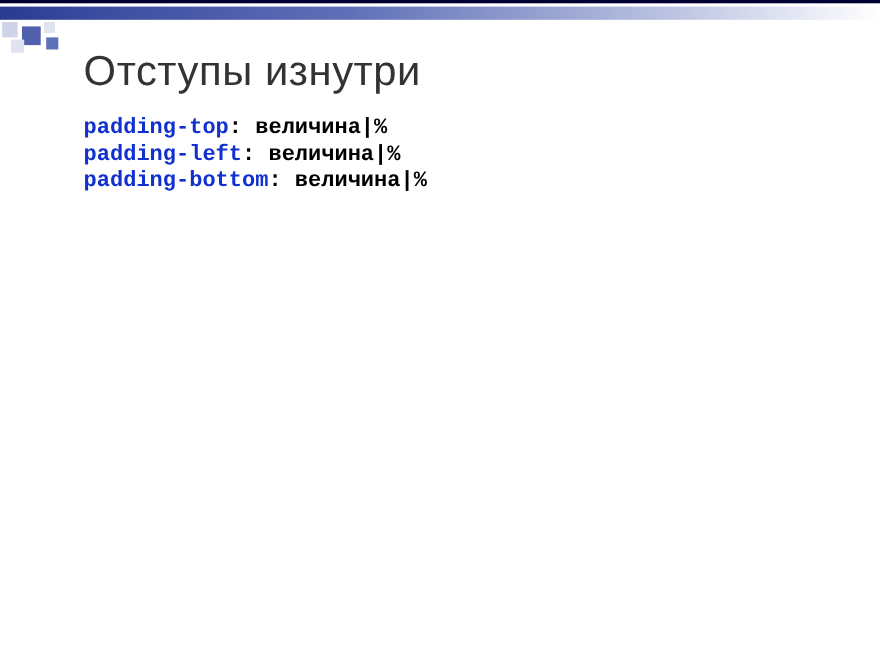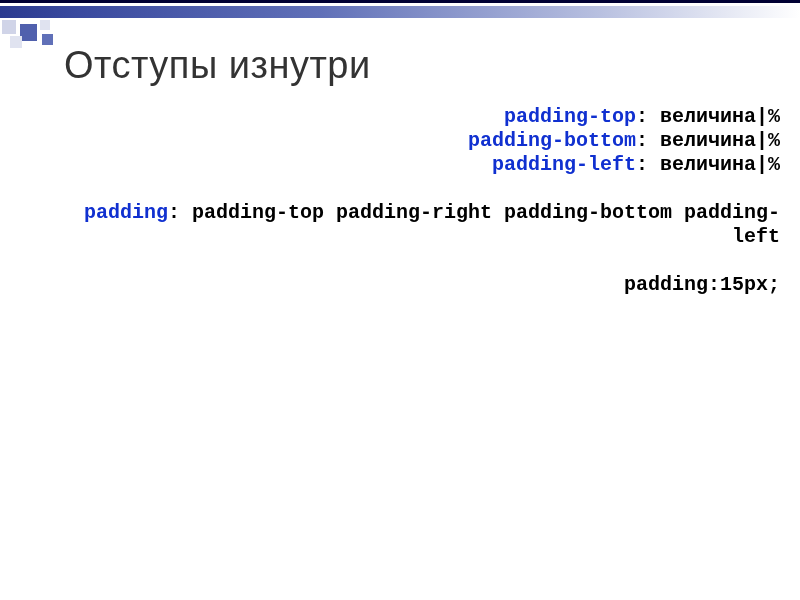--- a/index.html
+++ b/index.html
@@ -72,37 +72,36 @@
       position: absolute;
       top: 14px;
       left: 40px;
       width: 11px;
       height: 11px;
       background: #6070b8;
     }
     .content {
       position: absolute;
       top: 44px;
-      left: 64px;
+      left: 76px;
       right: 20px;
     }
     .title {
       font-size: 38px;
       font-weight: normal;
       color: #333333;
       margin-bottom: 18px;
       letter-spacing: 0.5px;
     }
     .code-block {
       font-family: "Courier New", Courier, monospace;
       font-size: 20px;
       font-weight: bold;
       line-height: 1.2;
       color: #000000;
-      text-align: right;
     }
     .code-line {
       white-space: pre-wrap;
     }
     .kw {
       color: #1030d0;
     }
     .plain {
       color: #000000;
     }
@@ -120,20 +119,18 @@
   <div class="sq2"></div>
   <div class="sq3"></div>
   <div class="sq4"></div>
   <div class="sq5"></div>
 </div>
 
 <div class="content">
   <h1 class="title">Отступы изнутри</h1>
   <div class="code-block">
     <div class="code-line"><span class="kw">padding-top</span><span class="plain">: величина|%</span></div>
+    <div class="code-line"><span class="kw">padding-left</span><span class="plain">: величина|%</span></div>
     <div class="code-line"><span class="kw">padding-bottom</span><span class="plain">: величина|%</span></div>
-    <div class="code-line"><span class="kw">padding-left</span><span class="plain">: величина|%</span></div>
     <div class="blank-line"></div>
-    <div class="code-line"><span class="kw">padding</span><span class="plain">: padding-top padding-right padding-bottom padding-left</span></div>
     <div class="blank-line"></div>
-    <div class="code-line plain">padding:15px;</div>
   </div>
 </div>
 
 </body></html>

